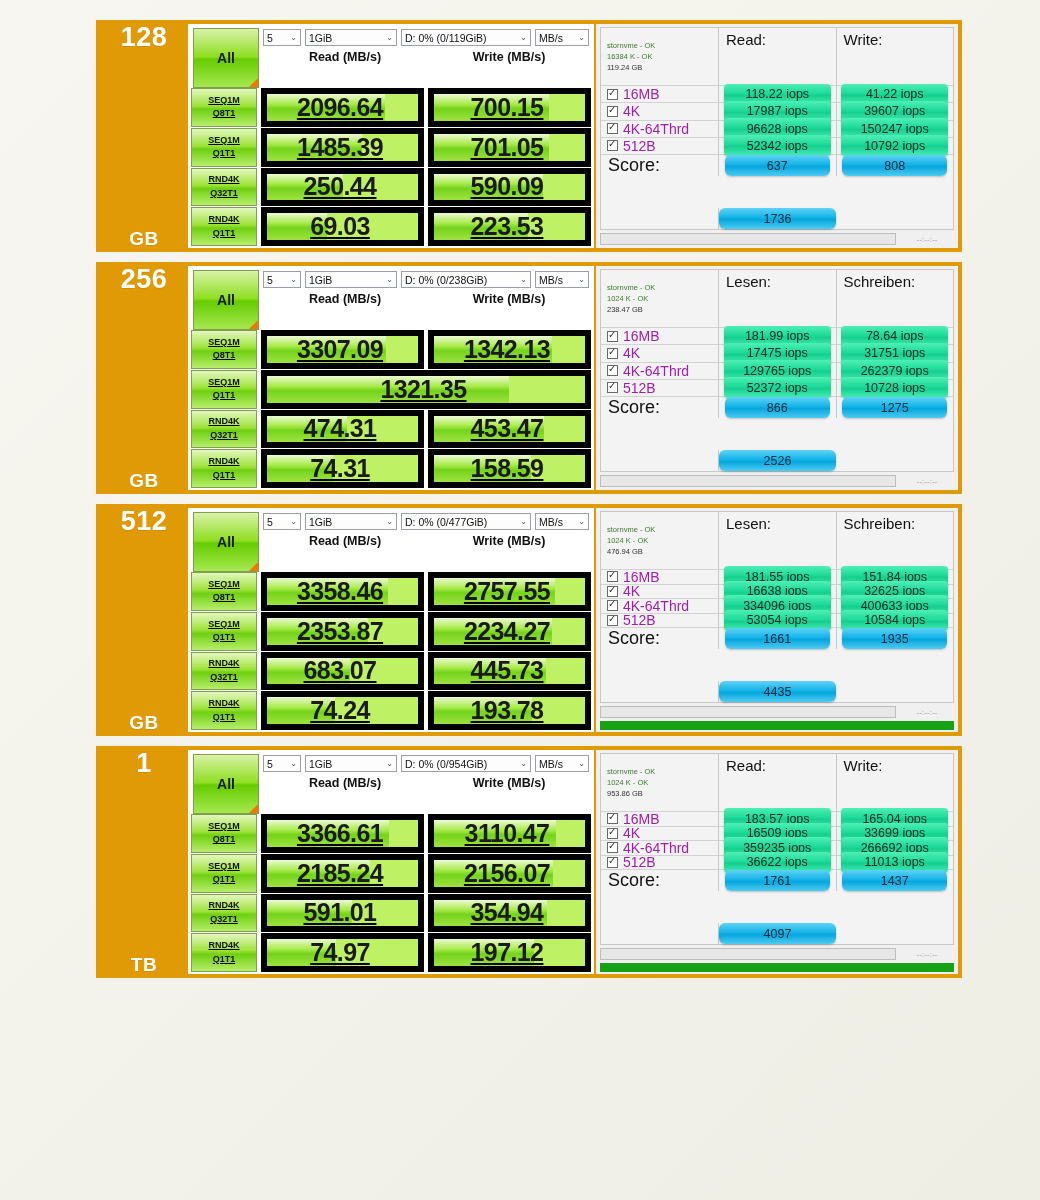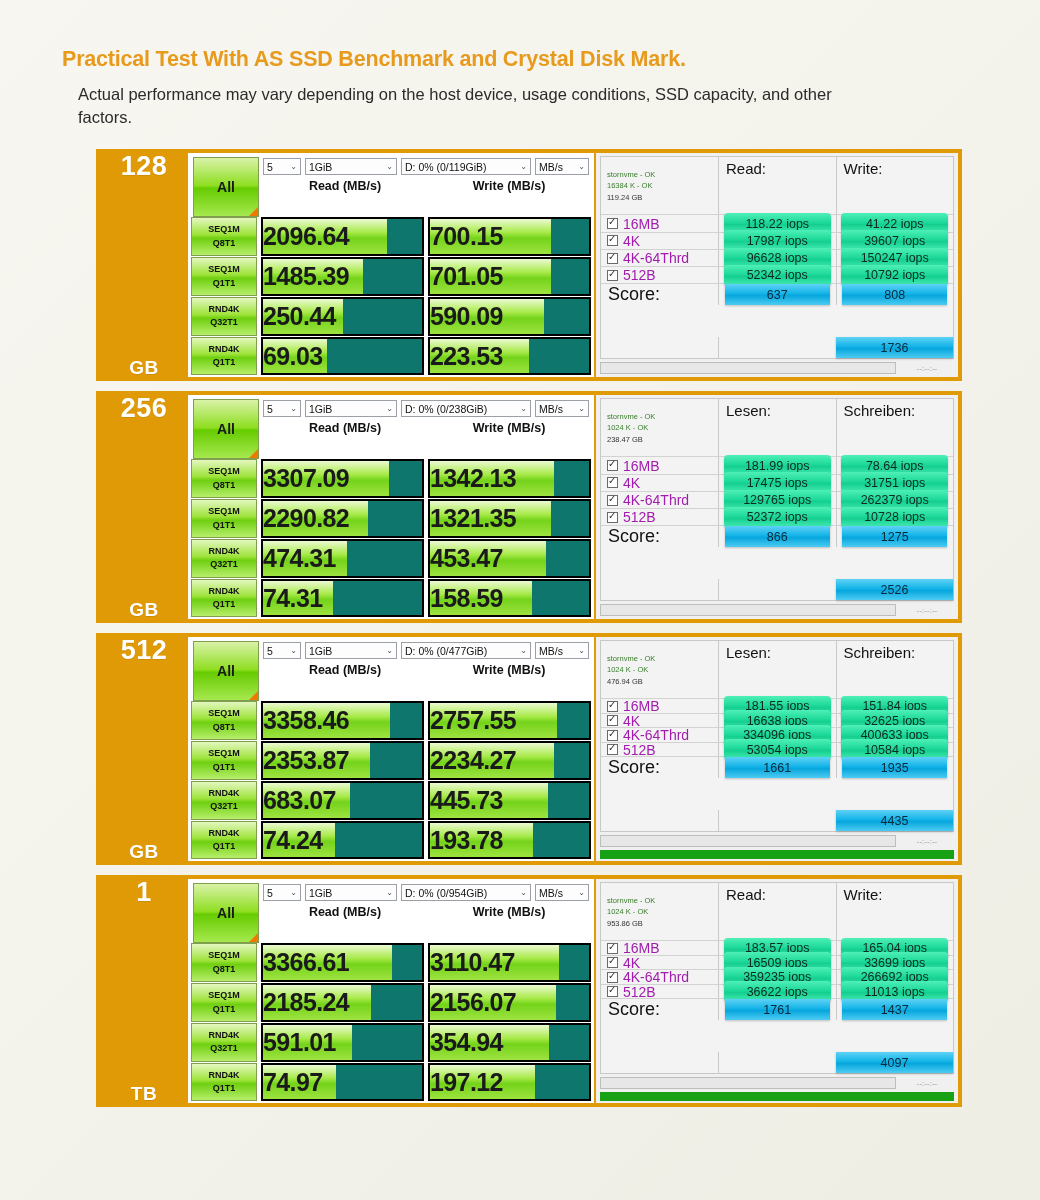--- a/index.html
+++ b/index.html
@@ -82,34 +82,34 @@
   .sel .cv { font-size: 8px; color: #555; margin-left: 5px; }
   .sel.s-run { width: 38px; }
   .sel.s-size { width: 92px; }
   .sel.s-drive { flex: 1 1 auto; }
   .sel.s-unit { width: 54px; }
   .cdm-heads { display: flex; padding: 4px 0 2px 0; }
   .cdm-heads span {
     flex: 1 1 0; text-align: center;
     font-weight: bold; font-size: 12.5px; color: #111;
   }
-  .cdm-rows { flex: 1 1 auto; display: flex; flex-direction: column; gap: 1px; padding-bottom: 2px; }
+  .cdm-rows { flex: 1 1 auto; display: flex; flex-direction: column; gap: 1px; padding-bottom: 2px; text-decoration: underline; }
   .cdm-row { display: flex; gap: 4px; flex: 1 1 0; min-height: 0; }
   .rlbl {
     width: 66px; flex: 0 0 66px;
     border: 1px solid #7f9f4f;
     background: linear-gradient(180deg,#e3f7bf 0%,#9ee33a 45%,#6fcf10 55%,#b7ee6b 100%);
     display: flex; flex-direction: column;
     align-items: center; justify-content: center;
     font-size: 9px; font-weight: bold; color: #111; line-height: 1.5;
   }
   .val {
     flex: 1 1 0; position: relative;
-    border: 2px solid #000000; background: #0f766e;
-    display: flex; align-items: center; justify-content: flex-start;
+    border: 6px solid #000000; background: #bef264;
+    display: flex; align-items: center; justify-content: center;
     padding-right: 5px; overflow: hidden;
   }
   .val .fill {
     position: absolute; left: 0; top: 0; bottom: 0;
     background: linear-gradient(180deg,#ecfad2 0%,#a8ea4a 38%,#74d31a 55%,#9ee341 100%);
   }
   .val .num {
     position: relative; z-index: 2;
     font-size: 25px; font-weight: bold; color: #1a1a1a;
     letter-spacing: -0.6px;
@@ -163,46 +163,42 @@
     white-space: nowrap;
   }
   .as-score { flex: 0 0 62px; flex-direction: column; gap: 32px; }
   .score-top { display: flex; flex: 1 1 0; }
   .score-top .as-c1 {
     font-size: 18px; color: #111; padding-left: 7px;
     border-right: 1px solid #c9c9c9; align-items: center;
   }
   .score-bot { display: flex; flex: 1 1 0; }
   .score-bot .as-c1 { border-right: 1px solid #c9c9c9; }
-  .score-bot .tot-wrap { flex: 1 1 0; display: flex; align-items: center; justify-content: flex-end; }
+  .score-bot .tot-wrap { flex: 1 1 0; display: flex; align-items: center; justify-content: flex-start; }
   .bpill {
-    width: 90%; height: 21px; border-radius: 0;
+    width: 90%; height: 21px; border-radius: 6px;
     display: flex; align-items: center; justify-content: center;
     font-size: 12.5px; color: #06293d;
     background: linear-gradient(180deg,#5fd2f5 0%,#14b4e8 45%,#07a6dd 55%,#4cccf3 100%);
     box-shadow: 0 1px 2px rgba(0,0,0,.22);
   }
   .bpill.tot { width: 50%; }
   .as-status { flex: 0 0 16px; display: flex; align-items: center; gap: 4px; padding-top: 2px; }
   .as-status .pbar {
     flex: 1 1 auto; height: 12px;
     border: 1px solid #bdbdbd; background: #e7e7e7;
   }
   .as-status .ticks { width: 54px; flex: 0 0 54px; text-align: center; font-size: 8px; color: #9a9a9a; }
   .greenbar { flex: 0 0 9px; background: #17a114; margin-top: 2px; }
 </style>
 </head>
 <body>
 
 <div class="page">
 
-  <div class="hdr">
-    <h1>Practical Test With AS SSD Benchmark and Crystal Disk Mark.</h1>
-    <p>Actual performance may vary depending on the host device, usage conditions, SSD capacity, and other factors.</p>
-  </div>
 
   <div class="stack">
       <div class="panel">
         <div class="cap">
           <div class="num">128</div>
           <div class="unit">GB</div>
         </div>
         <div class="shots">
           <div class="cdm">
             <div class="cdm-top">
@@ -423,24 +419,20 @@
                 </div>
                 <div class="val">
                   <div class="fill" style="width: 78%;"></div>
                   <span class="num">1342.13</span>
                 </div>
               </div>
               <div class="cdm-row">
                 <div class="rlbl">
                   <div>SEQ1M</div>
                   <div>Q1T1</div>
-                </div>
-                <div class="val">
-                  <div class="fill" style="width: 66%;"></div>
-                  <span class="num">2290.82</span>
                 </div>
                 <div class="val">
                   <div class="fill" style="width: 76%;"></div>
                   <span class="num">1321.35</span>
                 </div>
               </div>
               <div class="cdm-row">
                 <div class="rlbl">
                   <div>RND4K</div>
                   <div>Q32T1</div>

